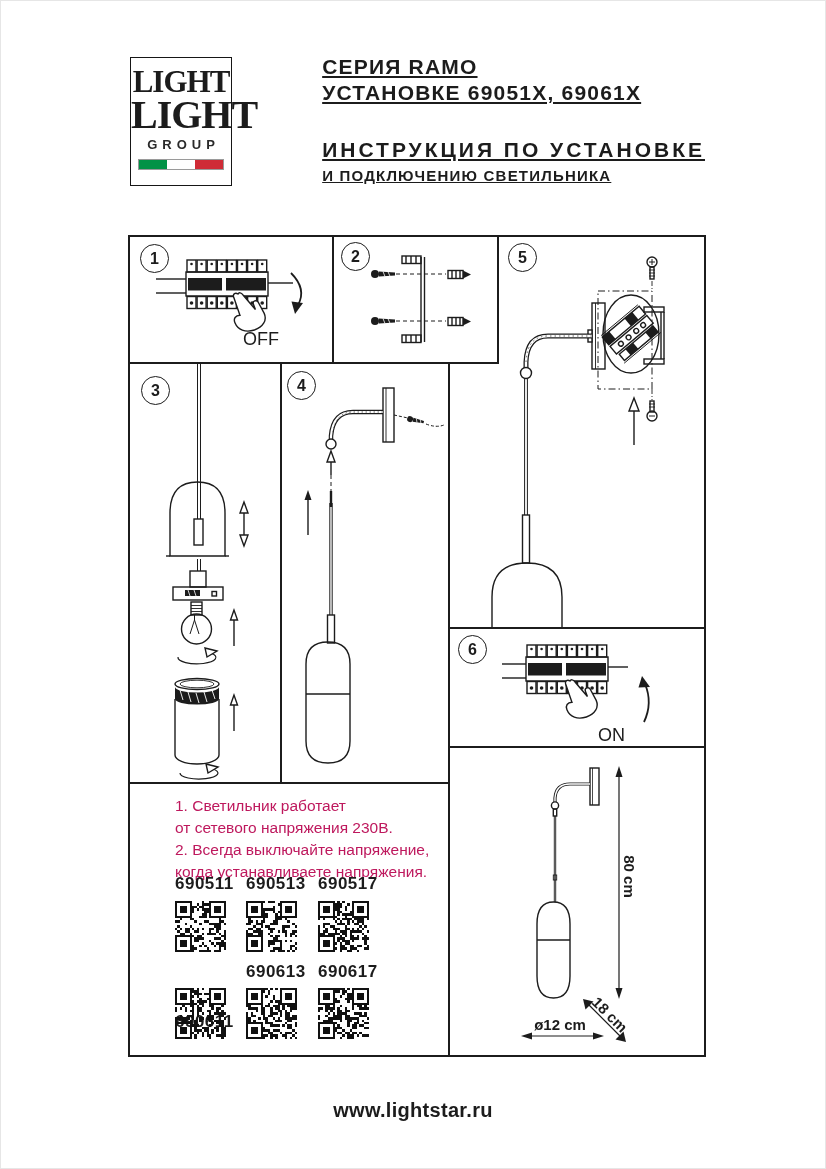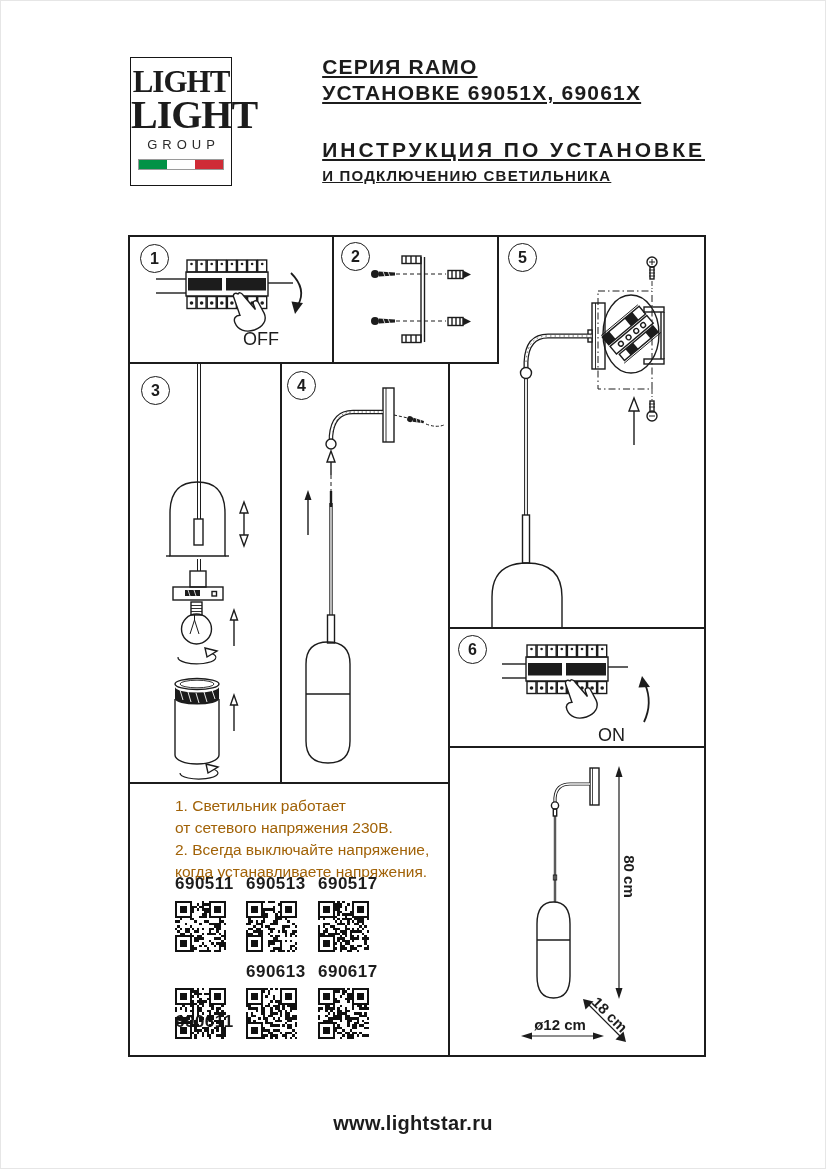--- a/index.html
+++ b/index.html
@@ -5,40 +5,40 @@
   html,body{margin:0;padding:0;background:#fff;}
   .page{position:relative;width:826px;height:1169px;background:#fff;overflow:hidden;
         font-family:"Liberation Sans",sans-serif;color:#1c1c1c;
         box-shadow:inset 0 0 0 1px #e6e6e6;}
   .gl{position:absolute;background:#1c1c1c;}
   
   .logo{position:absolute;left:130px;top:57px;width:102px;height:129px;
         border:1.5px solid #161616;box-sizing:border-box;text-align:center;}
   .logo .w1{font-family:"Liberation Serif",serif;font-weight:bold;font-size:31px;line-height:30px;letter-spacing:-1px;margin-top:9px;}
   .logo .w2{font-family:"Liberation Serif",serif;font-weight:bold;font-size:40px;line-height:36px;letter-spacing:-1px;}
-  .logo .w3{font-size:13px;letter-spacing:5px;margin-top:4px;margin-left:5px;color:#2a2a2a;}
+  .logo .w3{font-size:13px;letter-spacing:5px;margin-top:4px;margin-left:5px;color:#2a2a2a;font-weight:bold;}
   .flag{width:84px;height:9px;margin:8px auto 0 auto;display:flex;outline:1px solid #9a9a9a;}
   .flag div{flex:1;height:100%;}
   .titleblock{position:absolute;right:121px;top:54px;text-align:left;font-weight:bold;text-decoration:underline;}
   .t1{font-size:21px;line-height:26px;letter-spacing:1.2px;}
   .t2{font-size:21px;line-height:26px;letter-spacing:3px;margin-top:0;}
   .t3{font-size:15px;line-height:26px;letter-spacing:1.2px;}
   .tgap{height:31px;}
   
   .badge{position:absolute;width:29px;height:29px;border:1.8px solid #1c1c1c;border-radius:50%;
          box-sizing:border-box;display:flex;align-items:center;justify-content:center;
          font-size:16px;font-weight:bold;background:#fff;}
   .plabel{position:absolute;font-weight:normal;font-size:18px;}
   
-  .notes{position:absolute;left:175px;top:795px;font-size:15.5px;line-height:22px;color:#a16207;}
+  .notes{position:absolute;left:175px;top:795px;font-size:15.5px;line-height:22px;color:#be185d;}
   .pcode{position:absolute;font-size:17px;font-weight:bold;letter-spacing:0.5px;}
   .qr{position:absolute;width:51px;height:51px;}
   .dimlabel{position:absolute;font-weight:bold;font-size:15px;text-align:center;}
   .footer{position:absolute;left:0;top:1099px;width:100%;text-align:center;
-          font-size:20px;font-weight:bold;letter-spacing:0.3px;margin-top:13px;}
+          font-size:20px;font-weight:bold;letter-spacing:0.3px;}
   svg.draw{position:absolute;stroke:#1c1c1c;fill:none;stroke-width:1.4;}
 </style>
 </head>
 <body>
 
 <div class="page">
 
   <div class="logo">
     <div class="w1">LIGHT</div>
     <div class="w2">LIGHT</div>

